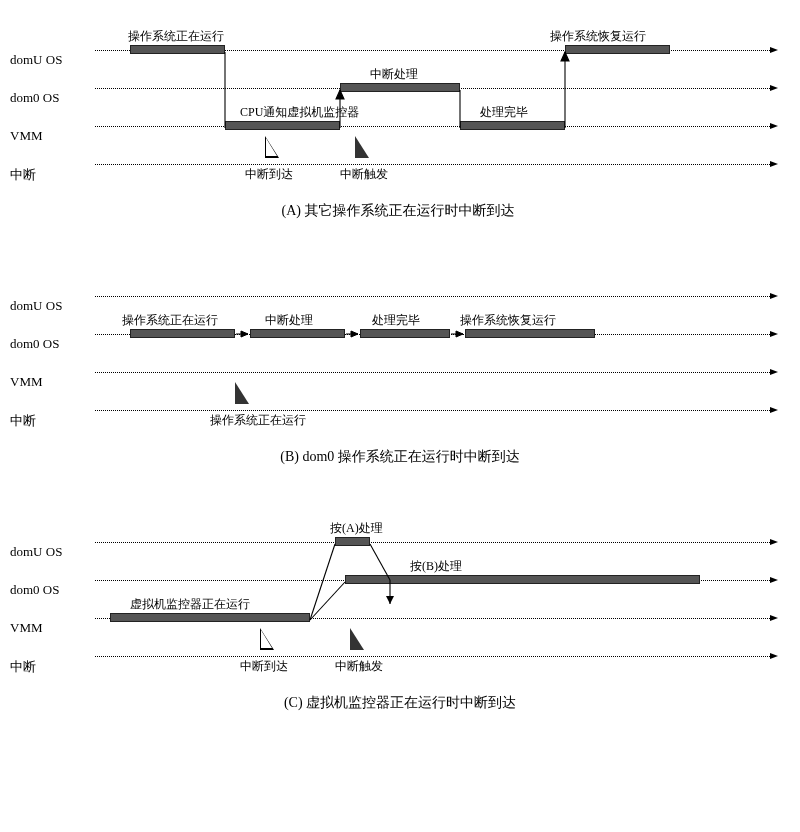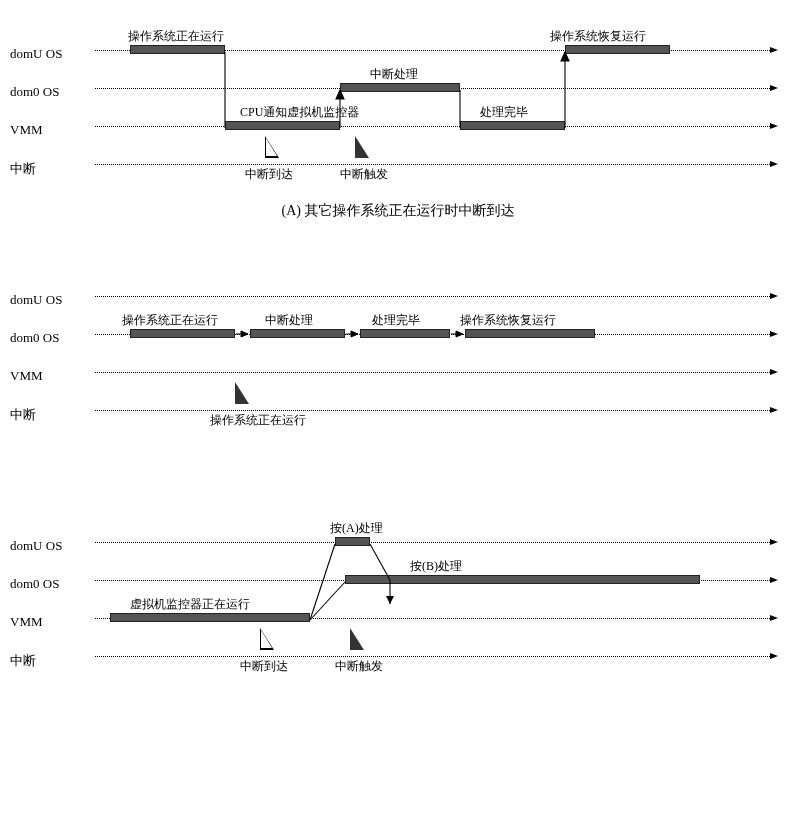--- a/index.html
+++ b/index.html
@@ -20,21 +20,21 @@
   .chart:last-of-type { margin-bottom: 0; }
   .lane {
     position: absolute;
     left: 0;
     width: 100%;
     height: 24px;
   }
   .lane-label {
     position: absolute;
     left: 0;
-    top: 6px;
+    top: 12px;
     font-size: 13px;
     white-space: nowrap;
   }
   .axis {
     position: absolute;
     left: 85px;
     right: 20px;
     top: 10px;
     border-bottom: 1px dotted #000;
   }
@@ -177,20 +177,21 @@
     <g stroke="#000" stroke-width="1" fill="#000">
       <line x1="226" y1="68" x2="238" y2="68"></line>
         <polygon points="238,68 231,65 231,71"></polygon>
       <line x1="336" y1="68" x2="348" y2="68"></line>
         <polygon points="348,68 341,65 341,71"></polygon>
       <line x1="441" y1="68" x2="453" y2="68"></line>
         <polygon points="453,68 446,65 446,71"></polygon>
     </g>
   </svg>
 
+  <div class="caption" style="position:absolute;top:180px;left:0;right:0">(B) dom0 操作系统正在运行时中断到达</div>
 </div>
 
 <div class="chart">
   <div class="lane" style="top:20px">
     <span class="lane-label">domU OS</span>
     <div class="axis"></div>
     <div class="bar" style="left:325px;width:35px"></div>
     <span class="ann" style="left:320px;top:-12px">按(A)处理</span>
   </div>
   <div class="lane" style="top:58px">
@@ -219,13 +220,14 @@
       <line x1="300" y1="108" x2="325" y2="32"></line>
       <line x1="300" y1="108" x2="335" y2="70"></line>
       <line x1="360" y1="32" x2="380" y2="68"></line>
       <line x1="380" y1="68" x2="380" y2="92"></line>
     </g>
     <g fill="#000">
       <polygon points="380,92 376,84 384,84"></polygon>
     </g>
   </svg>
 
+  <div class="caption" style="position:absolute;top:180px;left:0;right:0">(C) 虚拟机监控器正在运行时中断到达</div>
 </div>
 
 </body></html>

